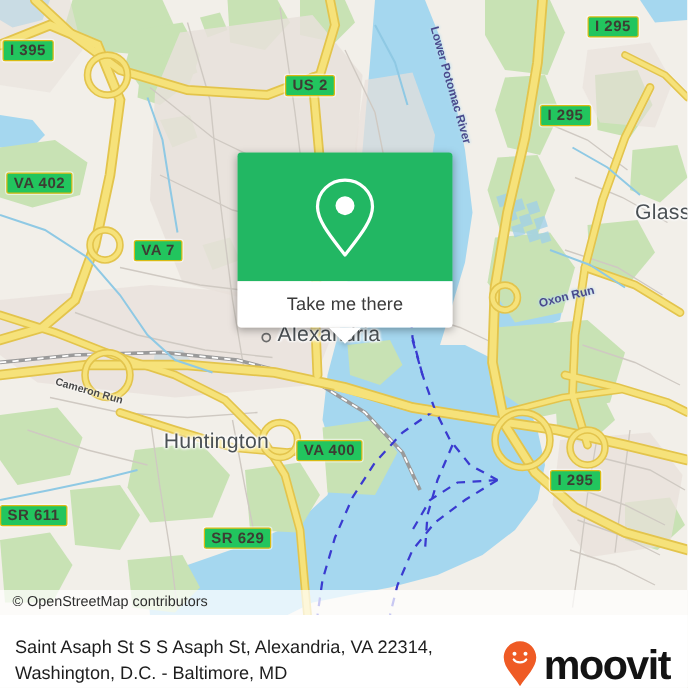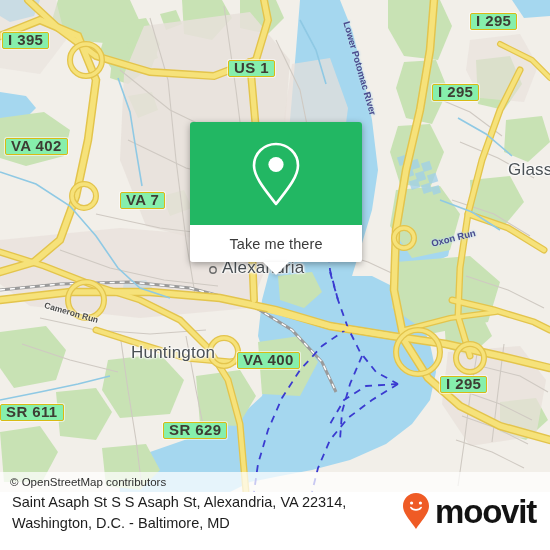--- a/index.html
+++ b/index.html
@@ -37,25 +37,25 @@
     text-shadow: 0 0 3px #b8dced, 0 0 2px #b8dced;
   }
   .stream-label {
     color: #4a4a4a; font-size: 8.5px; font-weight: bold;
     text-shadow: 0 0 3px #fff, 0 0 2px #fff;
   }
 
   
   .shield {
     position: absolute;
-    background: #86efac;
+    background: #22c55e;
     border: 1.6px solid #d8bb14;
     border-radius: 2px;
     color: #3d3d33;
-    font-size: 15px;
+    font-size: 12px;
     font-weight: bold;
     letter-spacing: .4px;
     padding: 1px 5px 2px 5px;
     line-height: 12px;
     white-space: nowrap;
     box-shadow: 0 0 0 1px rgba(255,255,255,.55);
   }
 
   
   #callout {
@@ -102,21 +102,21 @@
   }
   #osm-bar span {
     font-size: 11.5px; color: #2e2e2e; padding-left: 10px;
   }
 
   
   #footer {
     position: absolute; left: 0; top: 492px;
     width: 550px; height: 58px;
     background: #ffffff;
-    display: flex; align-items: flex-start; justify-content: space-between;
+    display: flex; align-items: flex-end; justify-content: space-between;
     padding: 0 14px 0 12px;
   }
   #footer-text {
     font-size: 14.5px; color: #1d1d1d; line-height: 21px;
     max-width: 400px;
   }
   #brand { display: flex; align-items: center; gap: 5px; }
   #brand-word {
     font-size: 33px; font-weight: bold; color: #131313;
     letter-spacing: -1.2px; line-height: 33px;
@@ -296,25 +296,25 @@
         <path d="M 348 328 L 322 346 L 300 370 L 282 398 L 268 430 L 258 464 L 254 492"></path>
       </g>
 
       <g stroke="#f6e27a" stroke-width="5" fill="none">
         <path d="M 268 310 L 330 326 L 392 336"></path>
       </g>
     </svg>
 
     <div id="shields">
         <div class="shield" style="left: 2px; top: 32px;">I 395</div>
-        <div class="shield" style="left: 228px; top: 60px;">US 1</div>
+        <div class="shield" style="left: 228px; top: 60px;">US 2</div>
         <div class="shield" style="left: 470px; top: 13px;">I 295</div>
         <div class="shield" style="left: 432px; top: 84px;">I 295</div>
         <div class="shield" style="left: 5px; top: 138px; text-align: right;">VA 402</div>
-        <div class="shield" style="left: 120px; top: 192px;">VA 7</div>
+        <div class="shield" style="left: 107px; top: 192px;">VA 7</div>
         <div class="shield" style="left: 237px; top: 352px;">VA 400</div>
         <div class="shield" style="left: 440px; top: 376px;">I 295</div>
         <div class="shield" style="left: 0px; top: 404px;">SR 611</div>
         <div class="shield" style="left: 163px; top: 422px;">SR 629</div>
       </div>
 
     <div id="labels">
         <div class="mlabel city-label" style="left: 222px; top: 258px;">Alexandria</div>
         <div class="mlabel city-label" style="left: 508px; top: 160px;">Glassm</div>
         <div class="mlabel city-label" style="left: 98px; top: 343px; padding-left: 33px;">Huntington</div>

